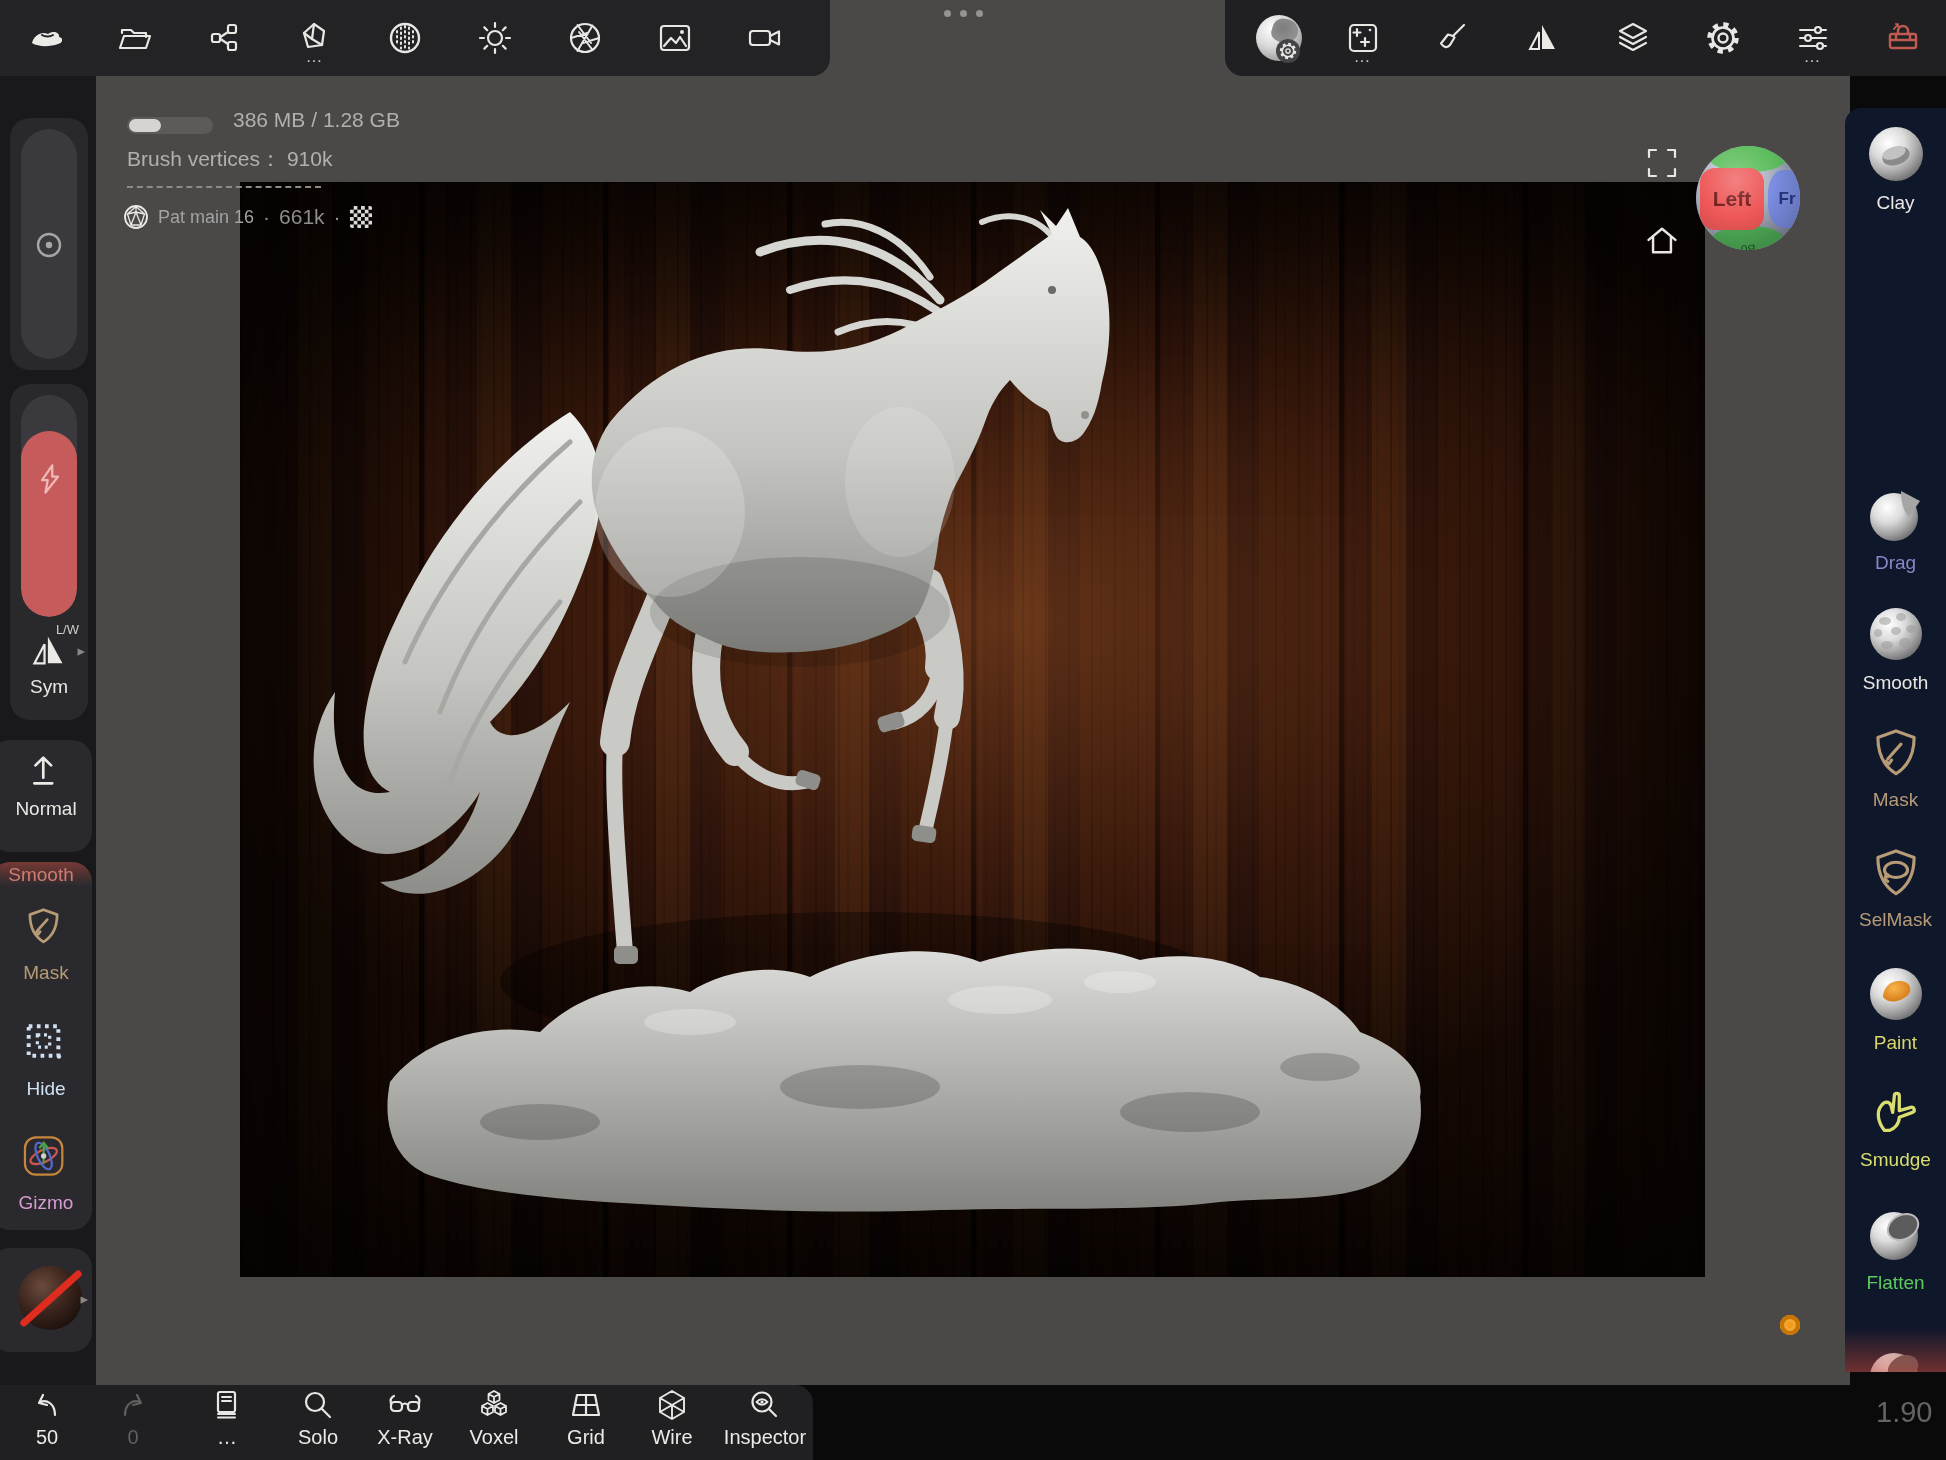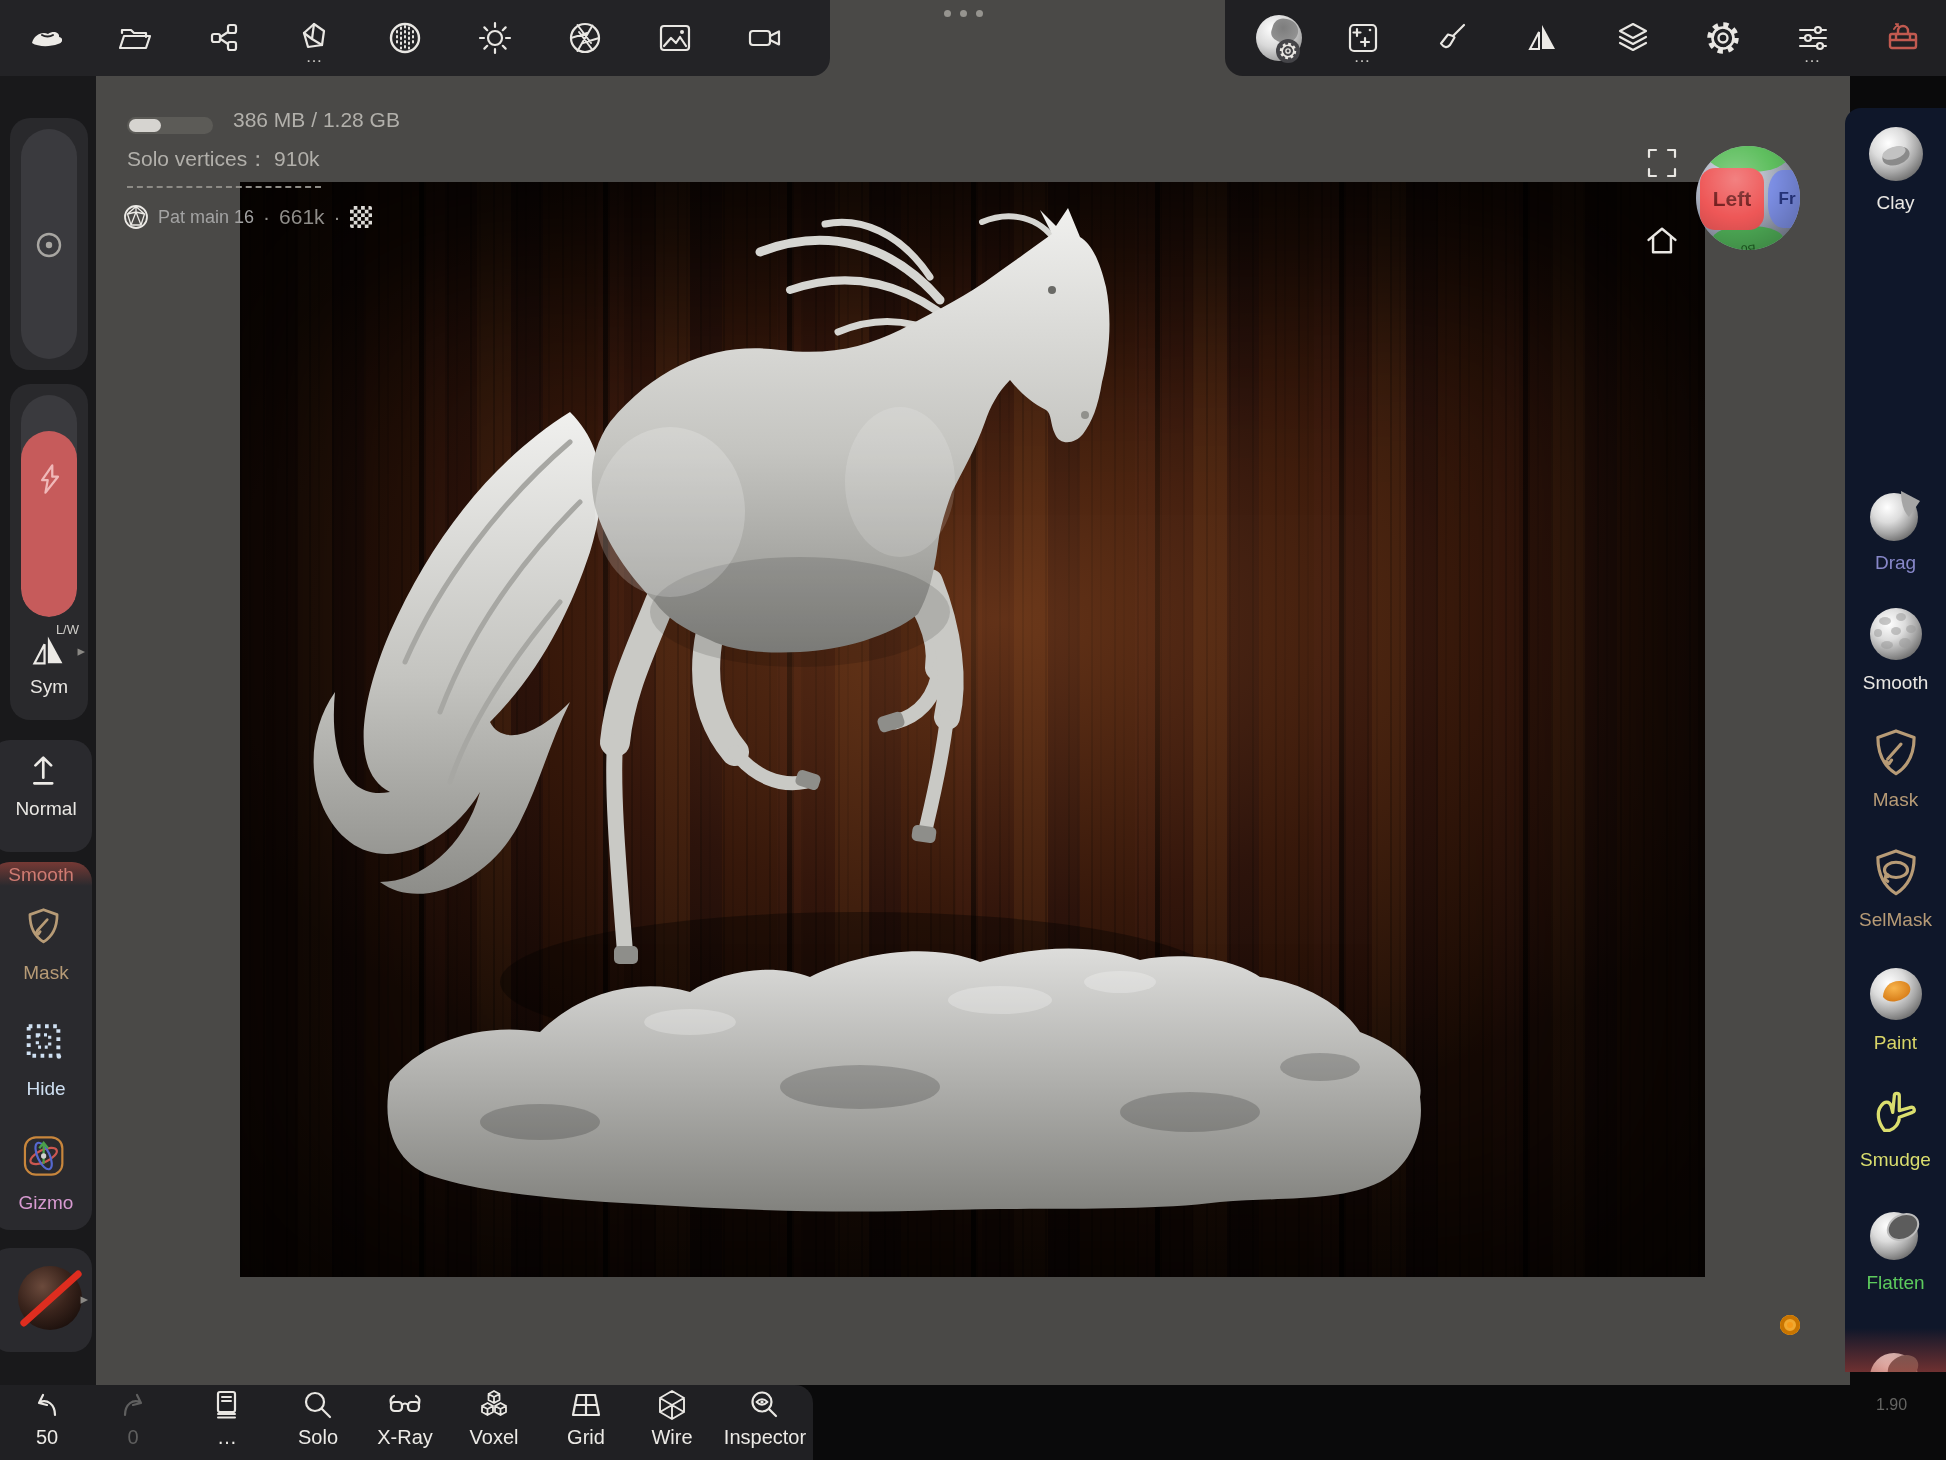--- a/index.html
+++ b/index.html
@@ -85,21 +85,21 @@
   .slash-sphere::after{content:"";position:absolute;left:-7px;top:29px;width:80px;height:7px;background:#de2d1f;border-radius:4px;transform:rotate(-42deg)}
 
   
   #rs{left:1845px;top:108px;width:101px;height:1264px;background:#0f172a;border-radius:16px 0 0 0;overflow:hidden}
   .rtool{position:absolute;left:0;width:101px;height:120px;display:flex;flex-direction:column;align-items:center;justify-content:center;gap:7px}
   .rtool.sel{background:#5b5b73}
   .rtool .lbl{font-size:19px;color:#e9e7e3}
   .lbl-move{color:#a9a9e0!important}.lbl-drag{color:#8787c9!important}.lbl-yel{color:#d9d567!important}.lbl-yel2{color:#dade6e!important}.lbl-grn{color:#5dcb5d!important}
   .sphere{width:62px;height:62px}
   #rs .red-fade{position:absolute;left:0;bottom:0;width:101px;height:44px;background:linear-gradient(to bottom, rgba(190,70,55,0), rgba(190,70,55,.55));pointer-events:none}
-  #version{left:1876px;top:1396px;font-size:16px;color:#646462}
+  #version{left:1876px;top:1396px;font-size:29px;color:#646462}
 
   
   #bb{left:0;top:1385px;width:813px;height:75px;background:#202023;border-radius:0 18px 0 0}
   .bitem{position:absolute;top:1389px;width:84px;display:flex;flex-direction:column;align-items:center;gap:3px}
   .bitem .lbl{font-size:20px;color:#eceae6;line-height:22px}
   .dimmed .lbl{color:#5f5f5f}
   .dimmed .ic{stroke:#5f5f5f}
 </style>
 </head>
 <body>
@@ -321,21 +321,21 @@
   </div>
 </div>
 <span class="abs ov" style="left:1346px">…</span>
 <span class="abs ov" style="left:1796px">…</span>
 
 <div class="abs" id="mem-pill">
     <i></i>
   </div>
 <div class="abs dim" id="mem-text">386 MB / 1.28 GB</div>
 <div class="abs dim" id="verts">
-  <span>Solo vertices：</span>
+  <span>Brush vertices：</span>
   <span>910k</span>
 </div>
 <div class="abs" id="dash-sep"></div>
 
 <div class="abs" id="layer-row">
   <svg width="26" height="26" viewBox="0 0 26 26">
     <circle cx="13" cy="13" r="11" stroke="#eceae6" stroke-width="1.8" fill="none"></circle>
     <path d="M13 2.5 L4.5 10 L8 21 L18 21 L21.5 10 Z M13 2.5 L13 8 M4.5 10 L13 8 L21.5 10 M8 21 L13 8 L18 21" stroke="#eceae6" stroke-width="1.3" fill="none"></path>
   </svg>
   <span class="nm">Pat main 16</span>

